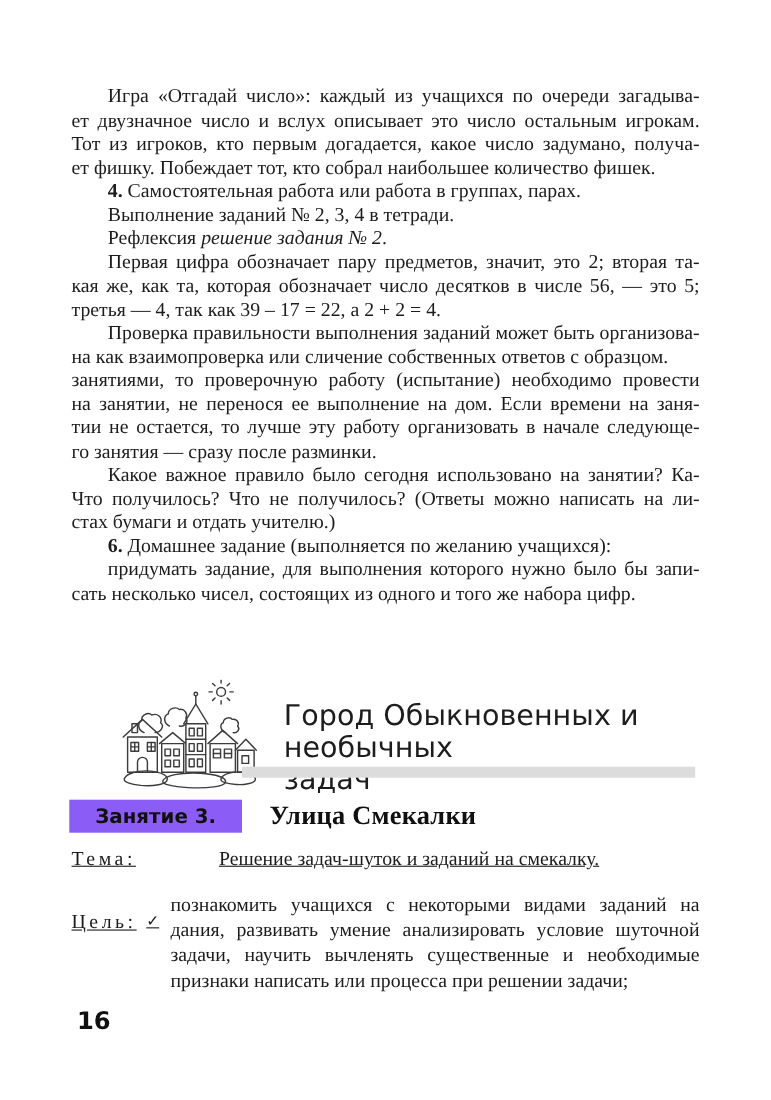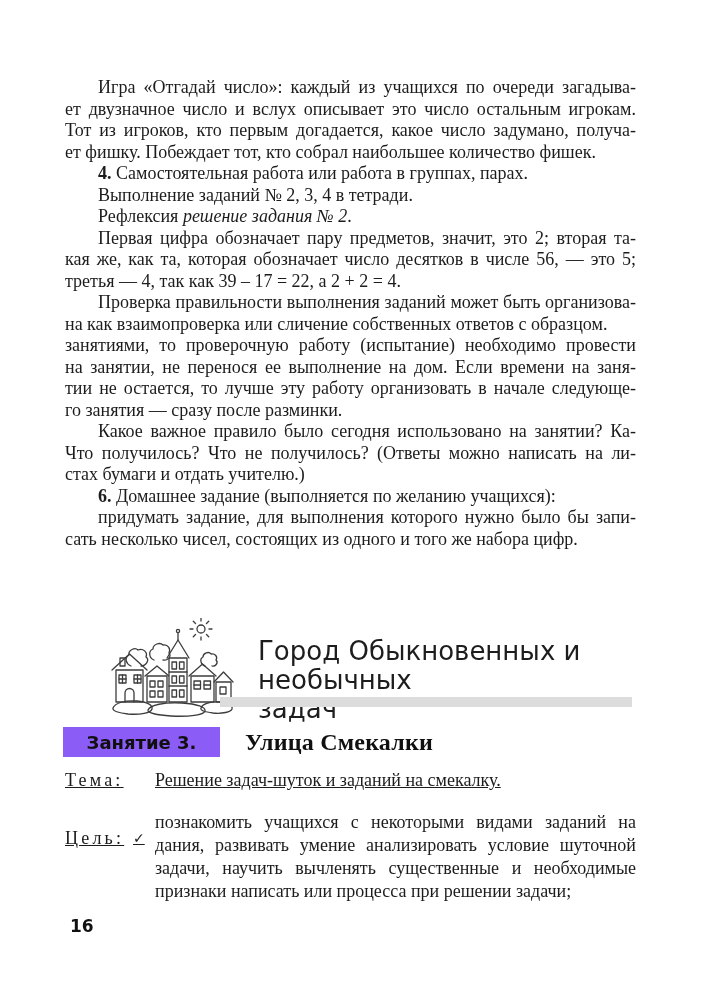--- a/index.html
+++ b/index.html
@@ -32,26 +32,26 @@
   }
   .lesson-title{
     position:absolute;left:245px;top:727px;height:30px;display:flex;align-items:center;
     font-weight:bold;font-size:24px;color:#101010;letter-spacing:.2px;
   }
   
   .plan{position:absolute;left:65px;top:769px;width:571px;font-size:18px;}
   .plan-row{display:flex;align-items:center;text-decoration:underline;}
   .plan-label{width:68px;flex:none;letter-spacing:3.2px;line-height:23px;}
   .plan-mid{width:22px;flex:none;line-height:23px;font-family:"DejaVu Sans",sans-serif;font-size:14px;}
-  .plan-content{flex:1;line-height:23px;}
+  .plan-content{flex:1;line-height:23px;margin-left:44px;}
   .goal-lines{flex:1;}
   
   .page-num{
     position:absolute;left:70px;top:916px;
-    font-family:"DejaVu Sans",sans-serif;font-weight:bold;font-size:17px;color:#111;
+    font-family:"DejaVu Sans",sans-serif;font-weight:bold;font-size:22px;color:#111;
   }
   svg .ln{fill:none;stroke:#3c3c3c;stroke-width:1.3;stroke-linejoin:round;stroke-linecap:round;}
   svg .lnf{fill:#ffffff;stroke:#3c3c3c;stroke-width:1.3;stroke-linejoin:round;}
 </style>
 </head>
 <body>
 
 <div class="page">
 
   <div class="body-lines" id="body-lines">

